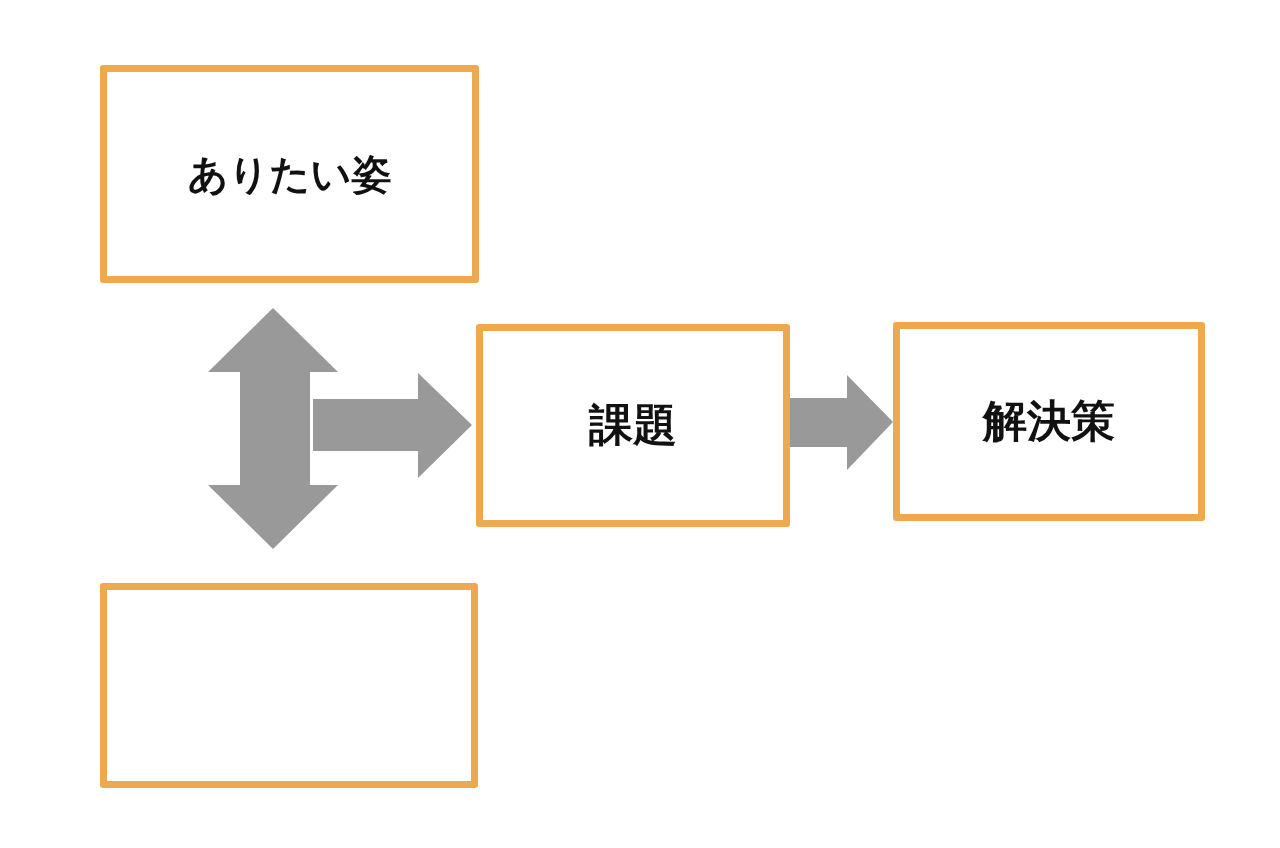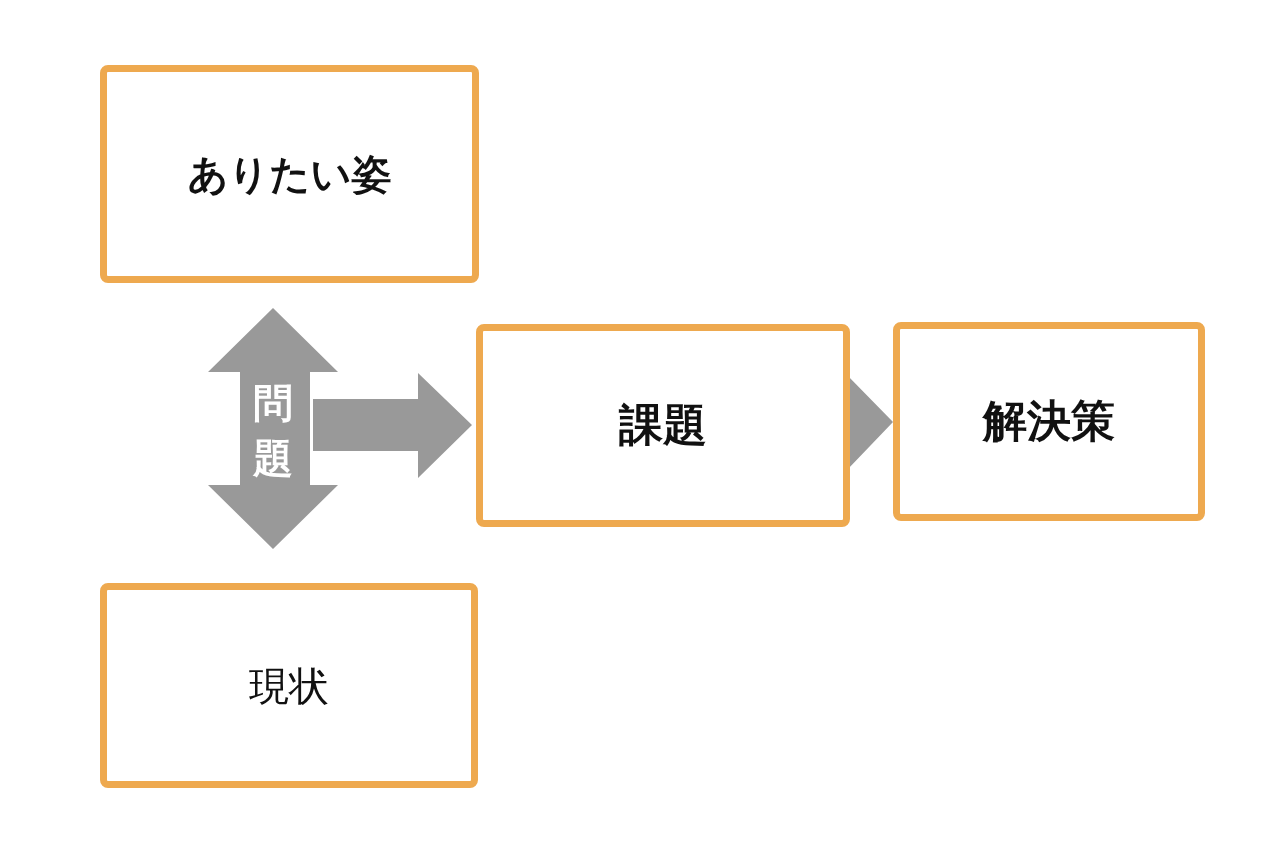--- a/index.html
+++ b/index.html
@@ -20,21 +20,21 @@
     position: relative;
     width: 1280px;
     height: 848px;
     background: var(--bg);
     overflow: hidden;
   }
   .dbox {
     position: absolute;
     background: #ffffff;
     border: 7px solid var(--accent);
-    border-radius: 8px;
+    border-radius: 3px;
     display: flex;
     flex-direction: column;
     align-items: center;
     justify-content: center;
     text-align: center;
     color: var(--text);
     z-index: 2;
   }
   .box-goal {
     left: 100px; top: 65px;
@@ -45,21 +45,21 @@
   }
   .box-current {
     left: 100px; top: 583px;
     width: 378px; height: 205px;
     font-size: 40px;
     font-weight: 400;
     line-height: 56px;
   }
   .box-task {
     left: 476px; top: 324px;
-    width: 374px; height: 203px;
+    width: 314px; height: 203px;
     font-size: 44px;
     font-weight: 700;
   }
   .box-solution {
     left: 893px; top: 322px;
     width: 312px; height: 199px;
     font-size: 44px;
     font-weight: 700;
     align-items: center;
   }
@@ -92,28 +92,26 @@
 <body>
 
 <div class="canvas">
 
   <svg class="arrow-layer" viewBox="0 0 1280 848" width="1280" height="848" aria-hidden="true">
     <polygon points="273,308 338,372 310,372 310,485 338,485 273,549 208,485 240,485 240,372 208,372"></polygon>
     <polygon points="313,399 418,399 418,373 472,425 418,478 418,451 313,451"></polygon>
     <polygon points="790,398 847,398 847,375 893,422 847,470 847,447 790,447"></polygon>
   </svg>
 
-  <div class="problem-label">問題</div>
 
   <div class="dbox box-goal">
     <span>ありたい姿</span>
   </div>
 
   <div class="dbox box-current">
-    <span>現状</span>
   </div>
 
   <div class="dbox box-task">
     <span>課題</span>
   </div>
 
   <div class="dbox box-solution">
     <span>解決策</span>
   </div>
 

